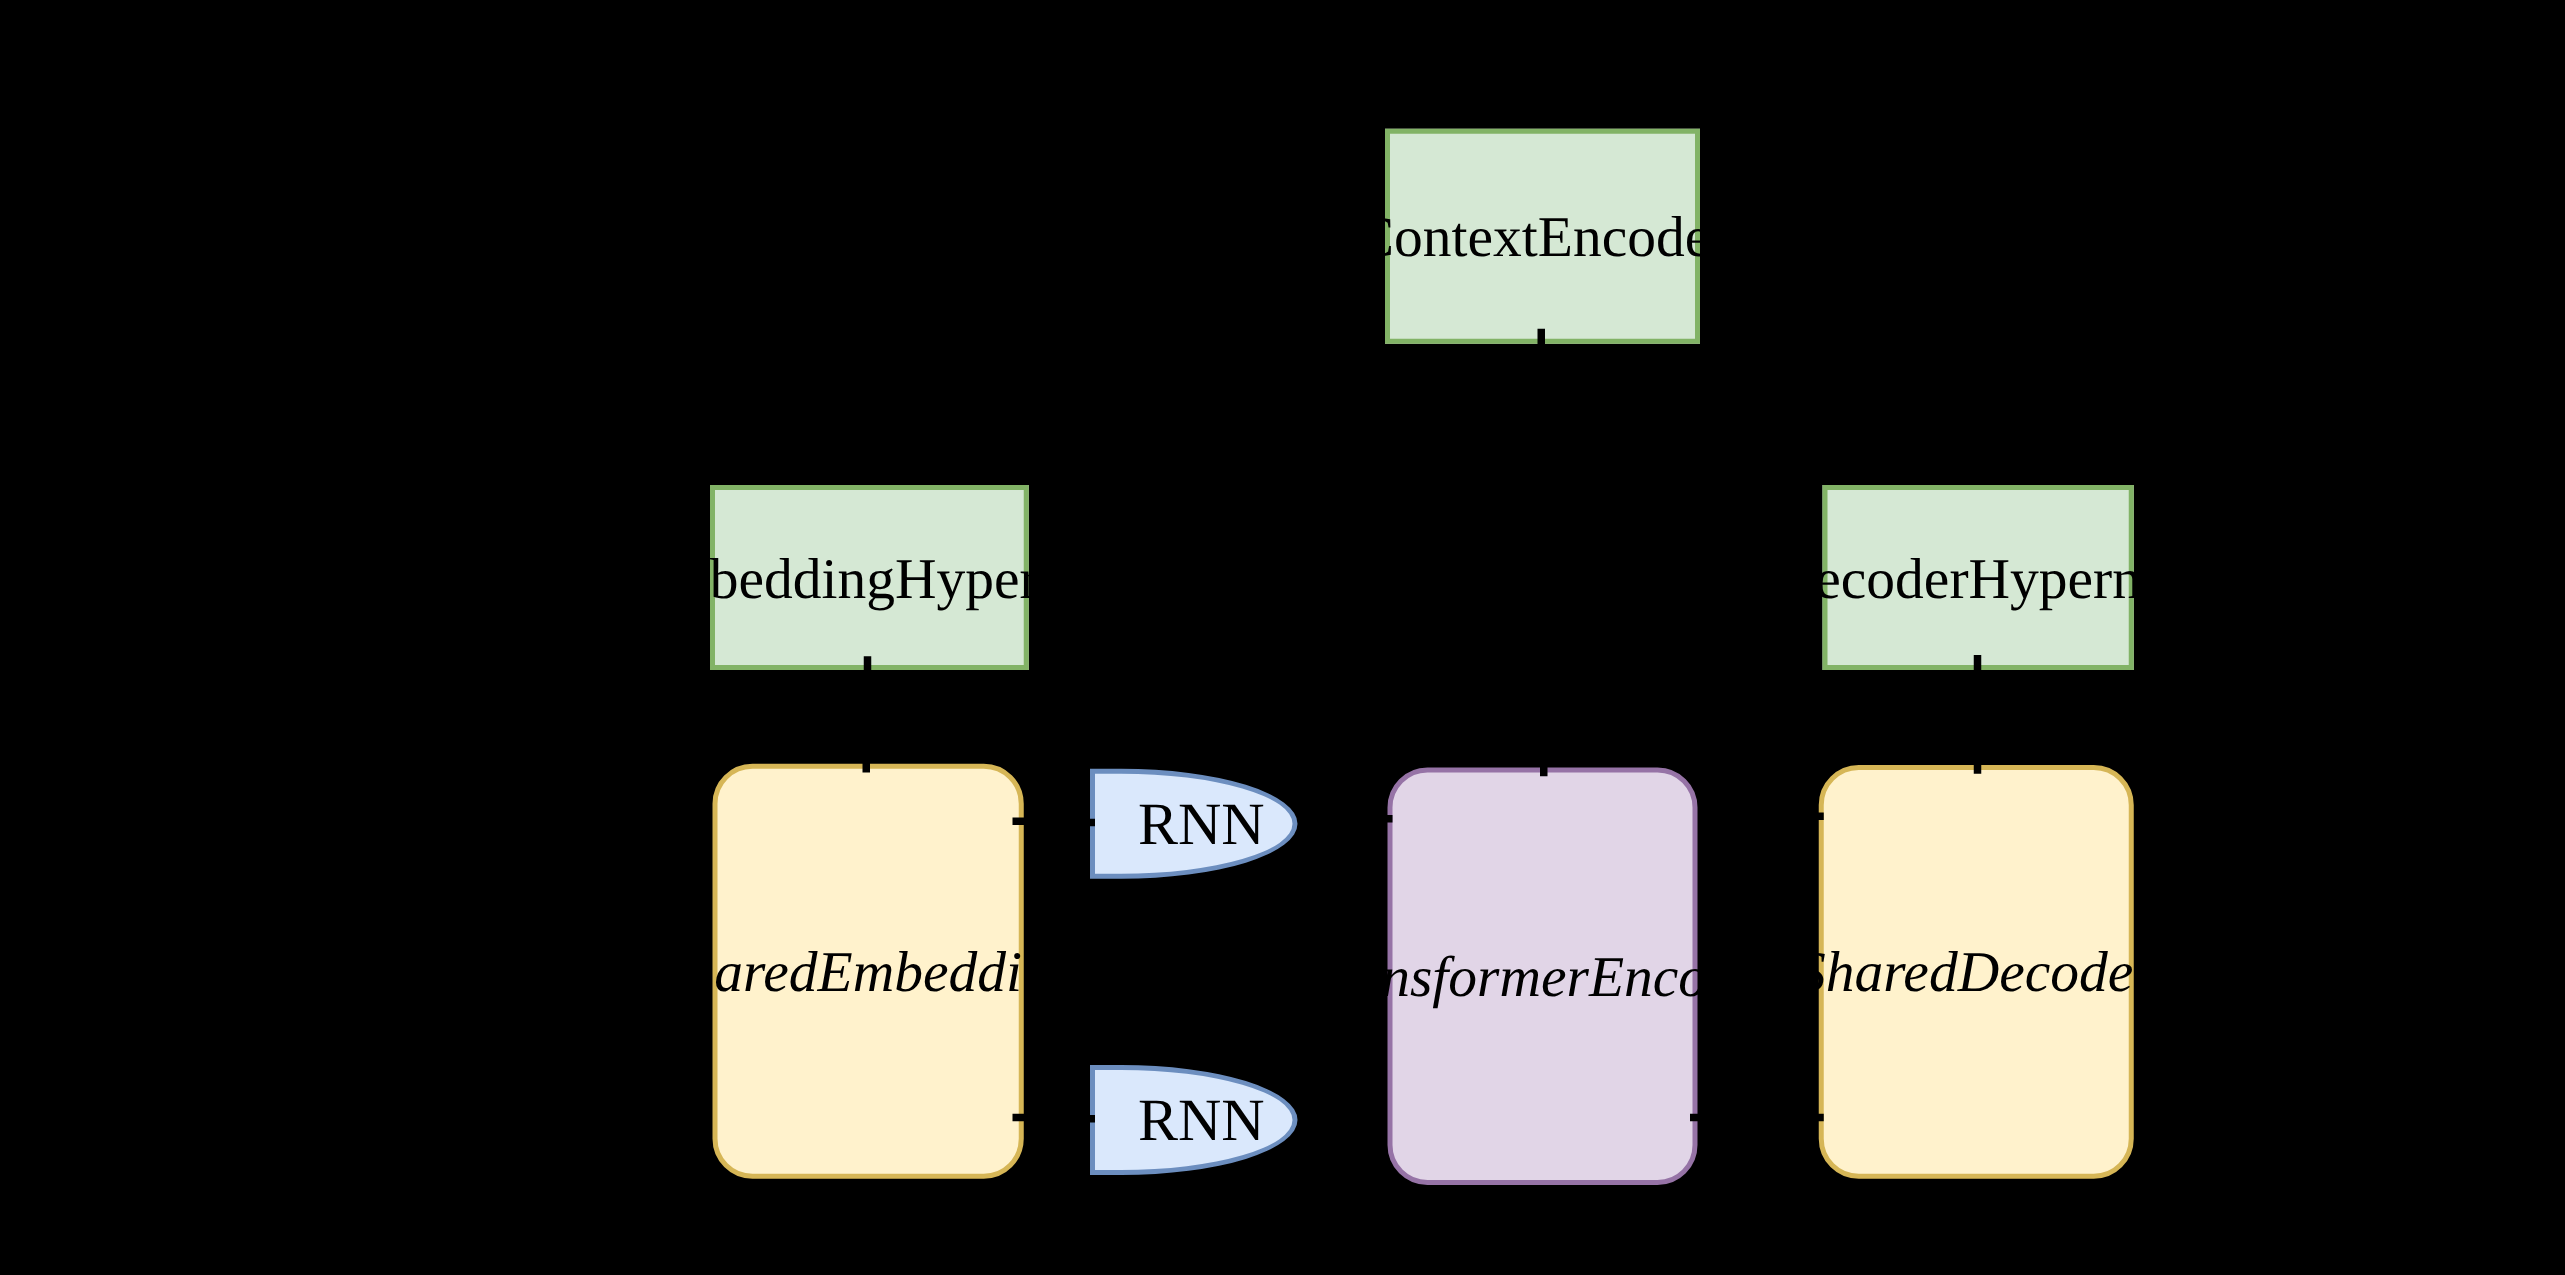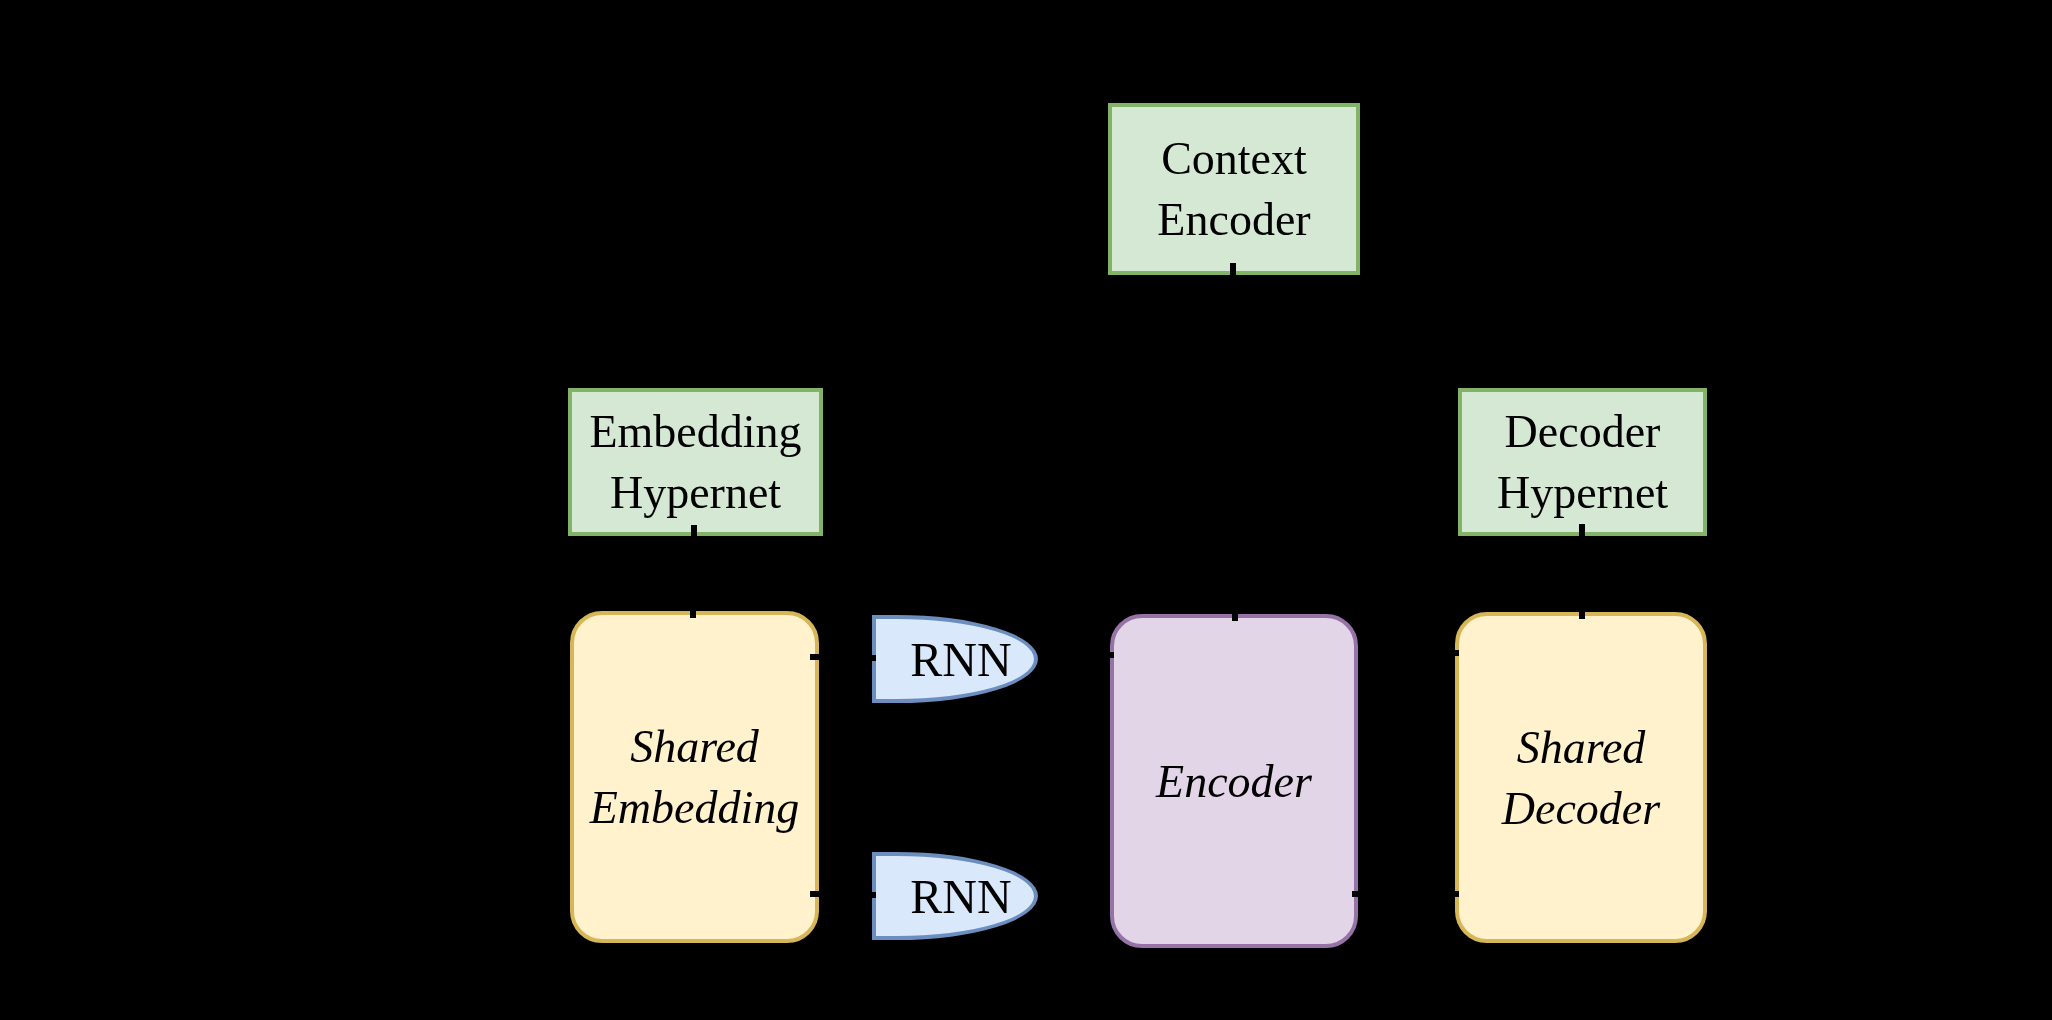--- a/index.html
+++ b/index.html
@@ -9,21 +9,21 @@
     height: 1020px;
     background: #000000;
     overflow: hidden;
     font-family: "Liberation Serif", "DejaVu Serif", serif;
   }
   .node {
     position: absolute;
     box-sizing: border-box;
     border: 4px solid #888;
     display: flex;
-    flex-direction: column;
+    flex-direction: row;
     align-items: center;
     justify-content: center;
     text-align: center;
     color: #000;
     font-size: 46px;
     line-height: 61px;
   }
   .rounded { border-radius: 32px; font-style: italic; }
   .delay {
     border-top-right-radius: 85% 50%;
@@ -85,20 +85,21 @@
 
   <div class="node delay pos-rnn-top" style="background-color: rgb(218, 232, 252); border-color: rgb(108, 142, 191); color: rgb(0, 0, 0);">
     <span class="line">RNN</span>
   </div>
 
   <div class="node delay pos-rnn-bottom" style="background-color: rgb(218, 232, 252); border-color: rgb(108, 142, 191); color: rgb(0, 0, 0);">
     <span class="line">RNN</span>
   </div>
 
   <div class="node rounded pos-transformer-encoder" style="background-color: rgb(225, 213, 231); border-color: rgb(150, 115, 166); color: rgb(0, 0, 0);">
+    <span class="line">Transformer</span>
     <span class="line">Encoder</span>
   </div>
 
   <div class="node rounded pos-shared-decoder" style="background-color: rgb(255, 242, 204); border-color: rgb(214, 182, 86); color: rgb(0, 0, 0);">
     <span class="line">Shared</span>
     <span class="line">Decoder</span>
   </div>
 
   <i class="stub stub-1"></i>
   <i class="stub stub-2"></i>

